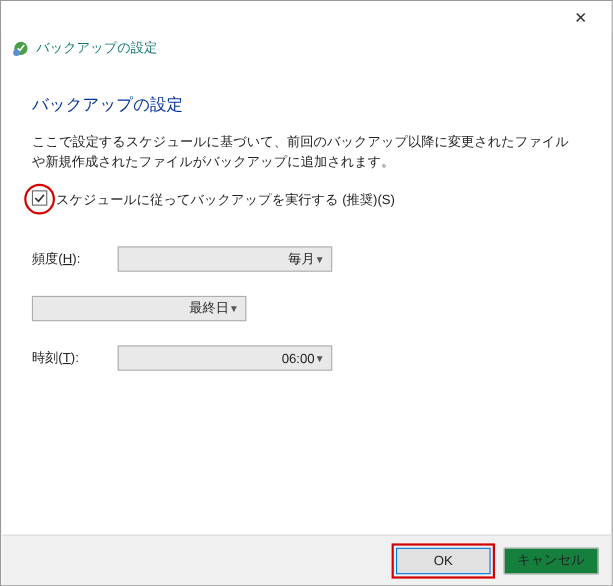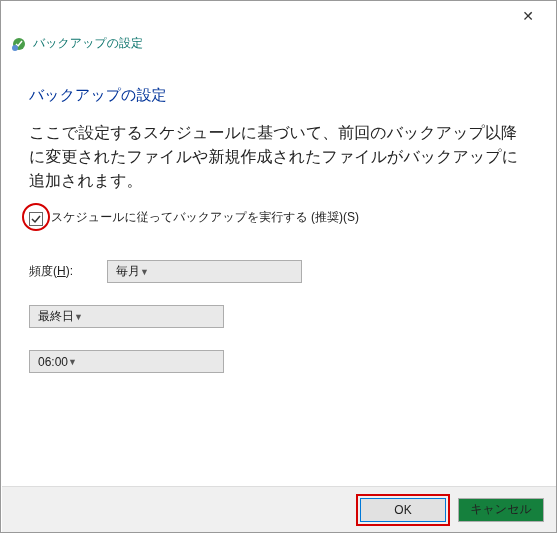--- a/index.html
+++ b/index.html
@@ -52,28 +52,29 @@
     .content {
       padding: 24px 28px 10px 28px;
     }
     .heading {
       color: #003399;
       font-size: 15px;
       font-weight: normal;
       margin-bottom: 16px;
     }
     .description {
-      font-size: 16px;
+      font-size: 12px;
       color: #222;
       line-height: 1.5;
       margin-bottom: 16px;
+      font-family: Liberation Mono, monospace;
     }
     .checkbox-row {
       display: flex;
-      align-items: flex-end;
+      align-items: flex-start;
       gap: 6px;
       margin-bottom: 34px;
       position: relative;
     }
     .checkbox-highlight {
       position: absolute;
       left: -7px;
       top: -6px;
       width: 28px;
       height: 28px;
@@ -113,21 +114,21 @@
     .form-label .underline {
       text-decoration: underline;
     }
     .select-box {
       width: 195px;
       height: 23px;
       border: 1px solid #adadad;
       background: #e9e9e9;
       display: flex;
       align-items: center;
-      justify-content: flex-start;
+      justify-content: flex-end;
       padding: 0 6px 0 8px;
       font-size: 12px;
       color: #222;
       cursor: pointer;
     }
     .select-box .chevron {
       font-size: 9px;
       color: #555;
     }
     .button-bar {
@@ -212,20 +213,23 @@
   </div>
 
   <div class="form-row">
     <div class="select-box">
       <span>最終日</span>
       <span class="chevron">▼</span>
     </div>
   </div>
 
   <div class="form-row">
+    <span class="form-label">
+      <span>時刻(</span><span class="underline">T</span><span>):</span>
+    </span>
     <div class="select-box">
       <span>06:00</span>
       <span class="chevron">▼</span>
     </div>
   </div>
 </div>
 
 <div class="button-bar">
   <span class="ok-highlight">
     <button class="btn btn-ok">OK</button>

